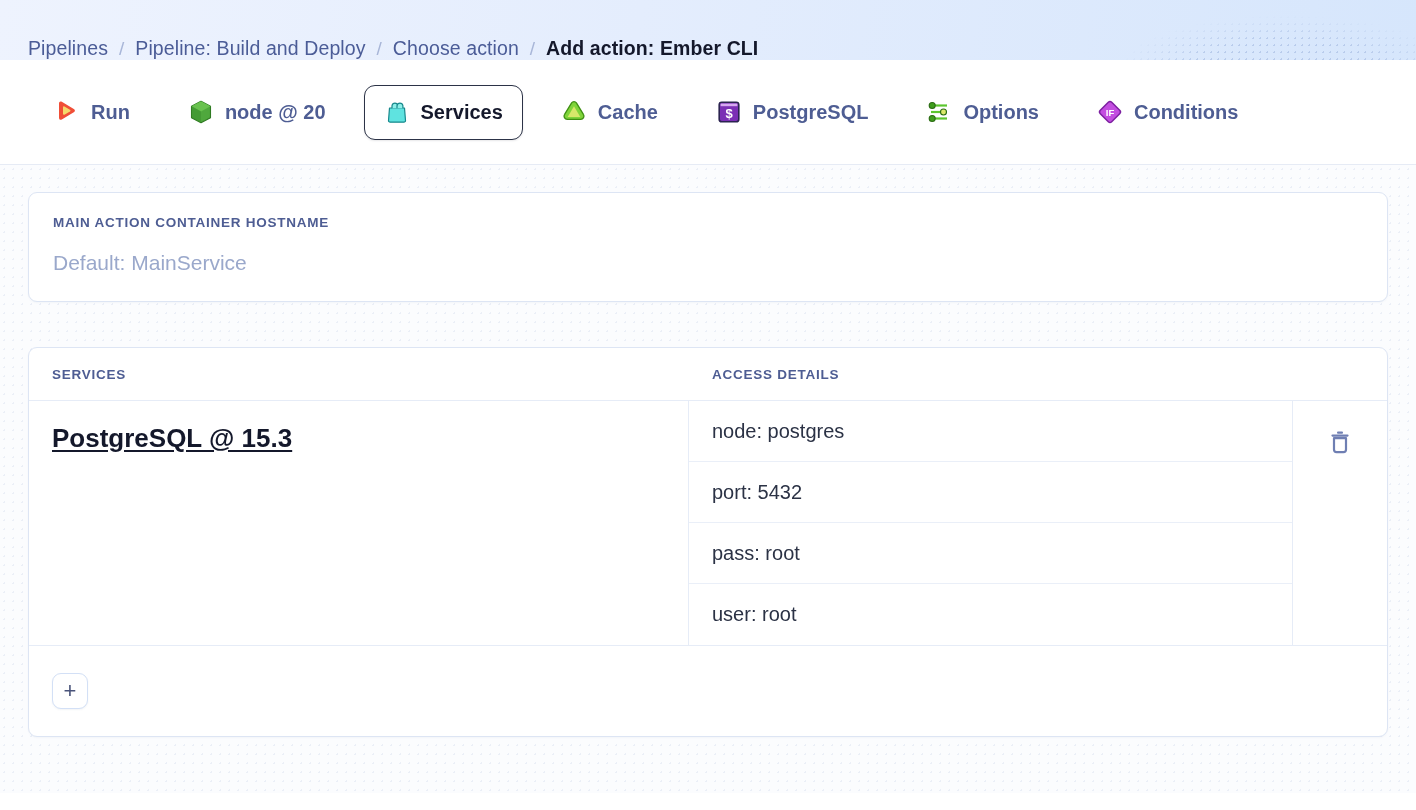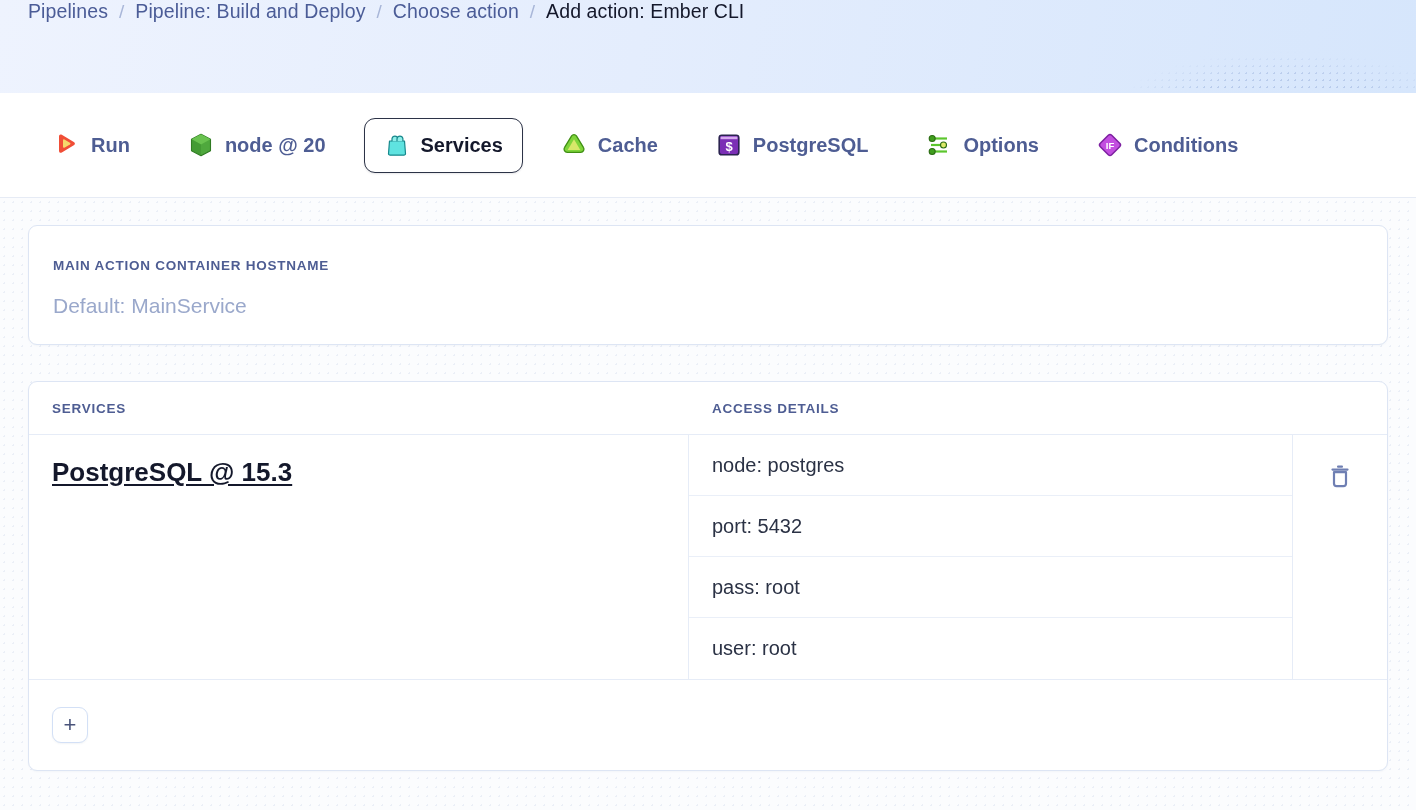--- a/index.html
+++ b/index.html
@@ -7,24 +7,24 @@
     width: 1416px;
     height: 810px;
     font-family: "Liberation Sans", sans-serif;
     background: #ffffff;
     overflow: hidden;
   }
 
   
   .breadcrumb-bar {
     position: relative;
-    height: 93px;
+    height: 60px;
     background: linear-gradient(100deg, #eef3fe 0%, #e4edfd 45%, #d6e6fc 100%);
     display: flex;
-    align-items: flex-start;
+    align-items: flex-end;
     padding: 0 28px;
     overflow: hidden;
   }
   .breadcrumb-bar::after {
     content: "";
     position: absolute;
     right: 0; top: 0;
     width: 460px; height: 100%;
     background-image: radial-gradient(#b9ccec 1px, transparent 1px);
     background-size: 7px 7px;
@@ -33,21 +33,21 @@
     pointer-events: none;
   }
   .crumbs { display: flex; align-items: center; position: relative; z-index: 2; }
   .crumb {
     font-size: 19.5px;
     color: #4b5c97;
     letter-spacing: .1px;
     white-space: nowrap;
   }
   .crumb.link { cursor: pointer; }
-  .crumb.current { color: #14182b; font-weight: normal; }
+  .crumb.current { color: #14182b; font-weight: bold; }
   .crumb-sep {
     font-size: 19px;
     color: #a8b6d8;
     margin: 0 11px;
     user-select: none;
   }
 
   
   .tabbar {
     height: 105px;
@@ -110,21 +110,21 @@
   .card {
     position: relative;
     z-index: 1;
     background: #ffffff;
     border: 1px solid #dde5f4;
     border-radius: 9px;
     box-shadow: 0 1px 2px rgba(40,60,110,.035);
   }
 
   
-  .hostname-card { padding: 32px 24px 26px 24px; margin-bottom: 36px; }
+  .hostname-card { padding: 22px 24px 26px 24px; margin-bottom: 45px; }
   .field-label {
     font-size: 13.5px;
     font-weight: bold;
     letter-spacing: .75px;
     color: #4e5d93;
     margin-bottom: 21px;
   }
   .hostname-input {
     font-family: "Liberation Sans", sans-serif;
     font-size: 21px;

